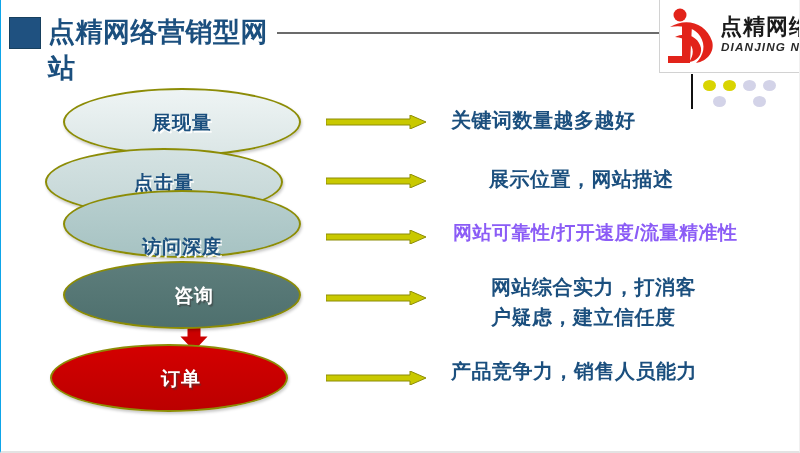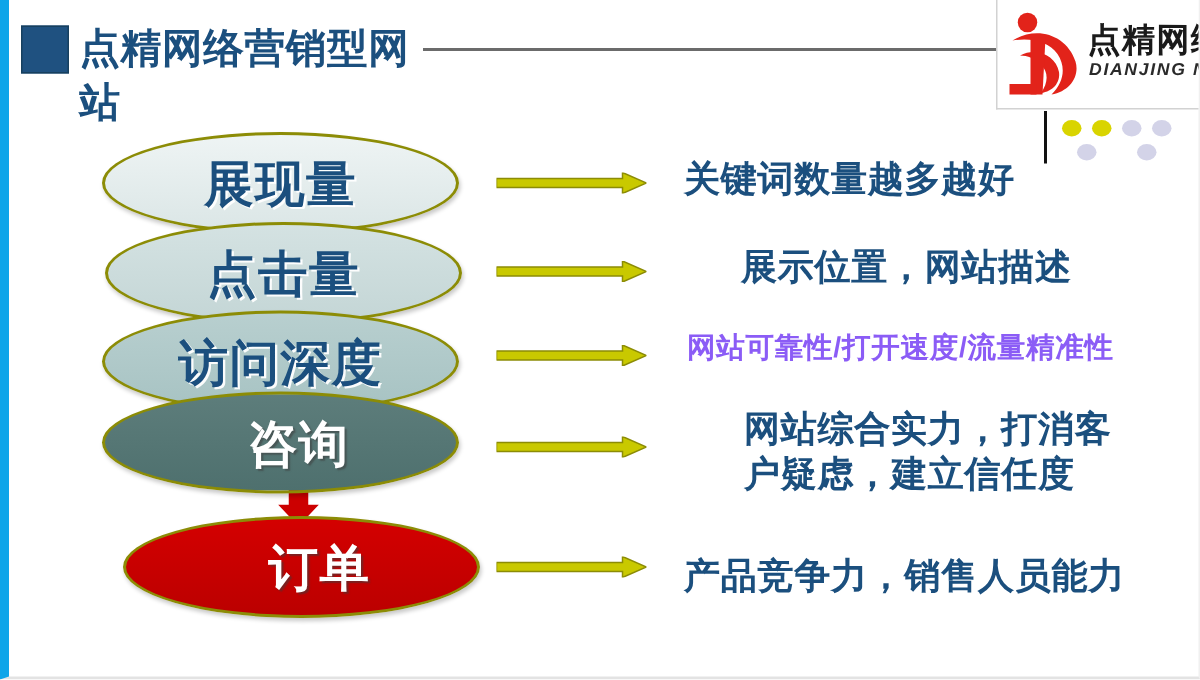--- a/index.html
+++ b/index.html
@@ -10,21 +10,21 @@
   body {
     font-family: "Liberation Sans", "DejaVu Sans", sans-serif;
   }
   #slide {
     position: relative;
     width: 800px;
     height: 453px;
     background: #ffffff;
     overflow: hidden;
     border-bottom: 2px solid #e3e3e3;
-    border-left: 6px solid #0ea5e9;
+    border-left: 1px solid #0ea5e9;
     border-right: 1px solid #f0f0f0;
     box-sizing: border-box;
   }
 
   
   #title-square {
     position: absolute;
     left: 8px;
     top: 17px;
     width: 30px;
@@ -115,21 +115,21 @@
     position: absolute;
     border-radius: 50%;
     border: 2px solid #8c8c06;
     box-sizing: border-box;
     display: flex;
     align-items: center;
     justify-content: center;
     box-shadow: 1px 2px 3px rgba(0,0,0,0.22);
   }
   .ellipse-label {
-    font-size: 33px;
+    font-size: 19px;
     font-weight: bold;
     letter-spacing: 1px;
     line-height: 1;
     pointer-events: none;
   }
   .lbl-dark {
     color: #1b4f7e;
     text-shadow: 1.5px 1.5px 0 rgba(255,255,255,0.95);
   }
   .lbl-light {
@@ -140,21 +140,21 @@
 
   
   .arrow-right {
     position: absolute;
     height: 14px;
   }
 
   
   .desc {
     position: absolute;
-    font-size: 24px;
+    font-size: 20px;
     font-weight: bold;
     line-height: 30px;
     letter-spacing: 0.5px;
     white-space: pre-line;
     text-shadow: 1px 1px 0 rgba(255,255,255,0.85);
   }
   .desc-blue { color: #1b4f7e; }
   .desc-red  { color: #8b5cf6; text-align: center; }
 
   
@@ -194,30 +194,30 @@
       <div class="dot" style="left: 742px; top: 80px; width: 13px; height: 11px; background: rgb(211, 211, 232);"></div>
       <div class="dot" style="left: 762px; top: 80px; width: 13px; height: 11px; background: rgb(211, 211, 232);"></div>
       <div class="dot" style="left: 712px; top: 96px; width: 13px; height: 11px; background: rgb(211, 211, 232);"></div>
       <div class="dot" style="left: 752px; top: 96px; width: 13px; height: 11px; background: rgb(211, 211, 232);"></div>
     </div>
 
   <div id="funnel-layer">
       <div class="ellipse" style="left: 62px; top: 88px; width: 238px; height: 68px; background: linear-gradient(rgb(238, 244, 244) 0%, rgb(219, 230, 230) 100%); z-index: 10;">
         <span class="ellipse-label lbl-dark">展现量</span>
       </div>
-      <div class="ellipse" style="left: 64px; top: 148px; width: 238px; height: 68px; background: linear-gradient(rgb(212, 226, 226) 0%, rgb(196, 214, 214) 100%); z-index: 11; justify-content: center;">
+      <div class="ellipse" style="left: 44px; top: 148px; width: 238px; height: 68px; background: linear-gradient(rgb(212, 226, 226) 0%, rgb(196, 214, 214) 100%); z-index: 11; justify-content: center;">
         <span class="ellipse-label lbl-dark">点击量</span>
       </div>
-      <div class="ellipse" style="left: 62px; top: 207px; width: 238px; height: 68px; background: linear-gradient(rgb(184, 207, 207) 0%, rgb(167, 195, 195) 100%); z-index: 12;">
+      <div class="ellipse" style="left: 62px; top: 190px; width: 238px; height: 68px; background: linear-gradient(rgb(184, 207, 207) 0%, rgb(167, 195, 195) 100%); z-index: 12; align-items: flex-end;">
         <span class="ellipse-label lbl-dark">访问深度</span>
       </div>
       <div class="ellipse" style="left: 62px; top: 261px; width: 238px; height: 68px; background: linear-gradient(rgb(93, 125, 123) 0%, rgb(78, 112, 110) 100%); z-index: 13;">
         <span class="ellipse-label lbl-light">咨询</span>
       </div>
-      <div class="ellipse" style="left: 76px; top: 344px; width: 238px; height: 68px; background: linear-gradient(rgb(212, 0, 0) 0%, rgb(187, 0, 0) 100%); z-index: 14;">
+      <div class="ellipse" style="left: 49px; top: 344px; width: 238px; height: 68px; background: linear-gradient(rgb(212, 0, 0) 0%, rgb(187, 0, 0) 100%); z-index: 14;">
         <span class="ellipse-label lbl-light">订单</span>
       </div>
     </div>
 
   <svg id="arrow-down" viewBox="0 0 42 40">
     <polygon points="13,2 29,2 29,20 38,20 21,38 4,20 13,20" fill="#cc0000" stroke="#ffffff" stroke-width="3"></polygon>
   </svg>
 
   <div id="arrows-layer">
       <svg class="arrow-right" viewBox="0 0 100 14" preserveAspectRatio="none" style="left: 325px; top: 115px; width: 100px;">
@@ -236,16 +236,16 @@
         <polygon points="0,4 84,4 84,0 100,7 84,14 84,10 0,10" fill="#c9c900" stroke="#8c8c06" stroke-width="1"></polygon>
       </svg>
     </div>
 
   <div id="desc-layer">
       <div class="desc desc-blue" style="left: 450px; top: 105px;">关键词数量越多越好</div>
       <div class="desc desc-blue" style="left: 450px; top: 164px; margin-left: 38px;">展示位置，网站描述</div>
       <div class="desc desc-red" style="left: 452px; top: 218px; font-size: 19px;">网站可靠性/打开速度/流量精准性</div>
       <div class="desc desc-blue" style="left: 450px; top: 272px; margin-left: 40px;">网站综合实力，打消客
 户疑虑，建立信任度</div>
-      <div class="desc desc-blue" style="left: 450px; top: 370px;">产品竞争力，销售人员能力</div>
+      <div class="desc desc-blue" style="left: 450px; top: 356px;">产品竞争力，销售人员能力</div>
     </div>
 
 </div>
 
 </body></html>

